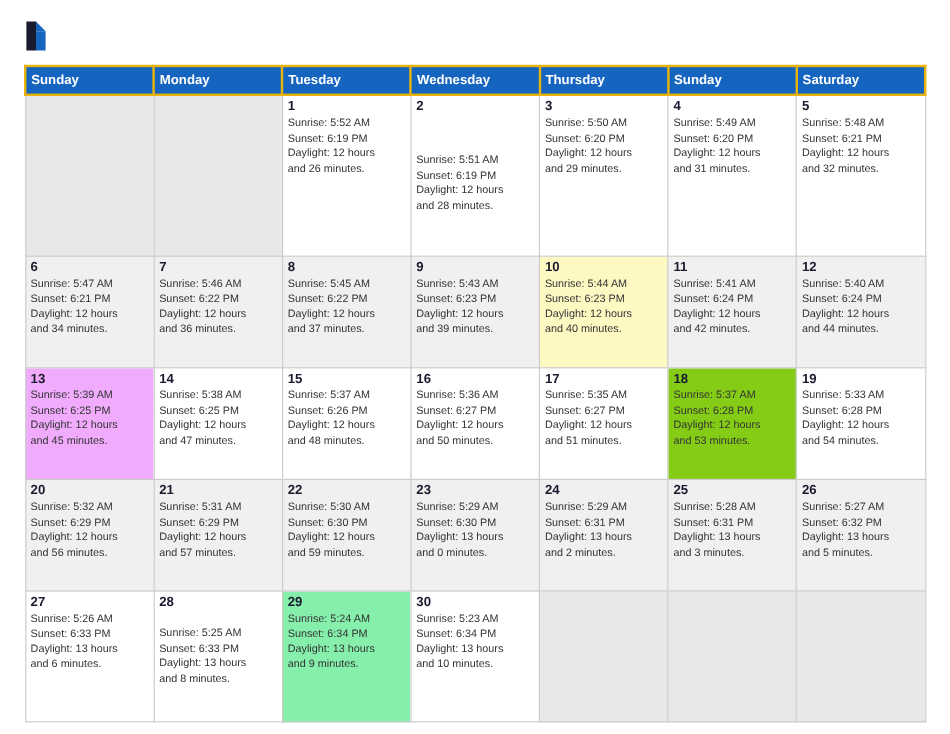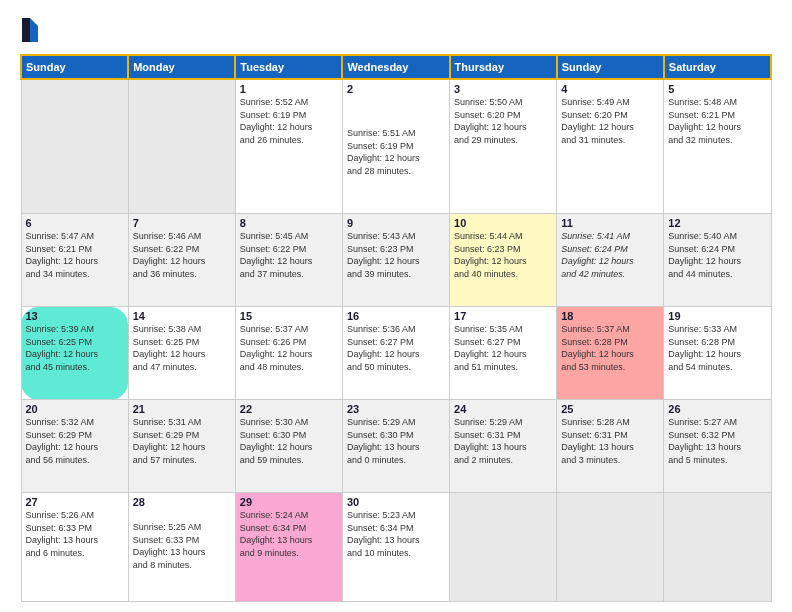--- a/index.html
+++ b/index.html
@@ -210,35 +210,35 @@
           </td>
           <td style="background: #fef9c3;">
             <span class="day-num">10</span>
             <div class="day-info" style="white-space: pre-line;">Sunrise: 5:44 AM
 Sunset: 6:23 PM
 Daylight: 12 hours
 and 40 minutes.</div>
           </td>
           <td style="background: rgb(240, 240, 240);">
             <span class="day-num">11</span>
-            <div class="day-info" style="white-space: pre-line; font-style: italic;">Sunrise: 5:41 AM
+            <div class="day-info" style="white-space: pre-line;">Sunrise: 5:41 AM
 Sunset: 6:24 PM
 Daylight: 12 hours
 and 42 minutes.</div>
           </td>
           <td style="background: rgb(240, 240, 240);">
             <span class="day-num">12</span>
             <div class="day-info" style="white-space: pre-line;">Sunrise: 5:40 AM
 Sunset: 6:24 PM
 Daylight: 12 hours
 and 44 minutes.</div>
           </td>
         </tr>
         <tr class="row-odd">
-          <td style="background: #5eead4; border-radius: 18px;">
+          <td style="background: #f0abfc;">
             <span class="day-num">13</span>
             <div class="day-info" style="white-space: pre-line;">Sunrise: 5:39 AM
 Sunset: 6:25 PM
 Daylight: 12 hours
 and 45 minutes.</div>
           </td>
           <td style="background: rgb(255, 255, 255);">
             <span class="day-num">14</span>
             <div class="day-info" style="white-space: pre-line;">Sunrise: 5:38 AM
 Sunset: 6:25 PM
@@ -259,21 +259,21 @@
 Daylight: 12 hours
 and 50 minutes.</div>
           </td>
           <td style="background: rgb(255, 255, 255);">
             <span class="day-num">17</span>
             <div class="day-info" style="white-space: pre-line;">Sunrise: 5:35 AM
 Sunset: 6:27 PM
 Daylight: 12 hours
 and 51 minutes.</div>
           </td>
-          <td style="background: #fca5a5;">
+          <td style="background: #84cc16;">
             <span class="day-num">18</span>
             <div class="day-info" style="white-space: pre-line;">Sunrise: 5:37 AM
 Sunset: 6:28 PM
 Daylight: 12 hours
 and 53 minutes.</div>
           </td>
           <td style="background: rgb(255, 255, 255);">
             <span class="day-num">19</span>
             <div class="day-info" style="white-space: pre-line;">Sunrise: 5:33 AM
 Sunset: 6:28 PM
@@ -340,21 +340,21 @@
 Daylight: 13 hours
 and 6 minutes.</div>
           </td>
           <td style="background: rgb(255, 255, 255);">
             <span class="day-num">28</span>
             <div class="day-info" style="white-space: pre-line; margin-top: 13px;">Sunrise: 5:25 AM
 Sunset: 6:33 PM
 Daylight: 13 hours
 and 8 minutes.</div>
           </td>
-          <td style="background: #f9a8d4;">
+          <td style="background: #86efac;">
             <span class="day-num">29</span>
             <div class="day-info" style="white-space: pre-line;">Sunrise: 5:24 AM
 Sunset: 6:34 PM
 Daylight: 13 hours
 and 9 minutes.</div>
           </td>
           <td style="background: rgb(255, 255, 255);">
             <span class="day-num">30</span>
             <div class="day-info" style="white-space: pre-line;">Sunrise: 5:23 AM
 Sunset: 6:34 PM

